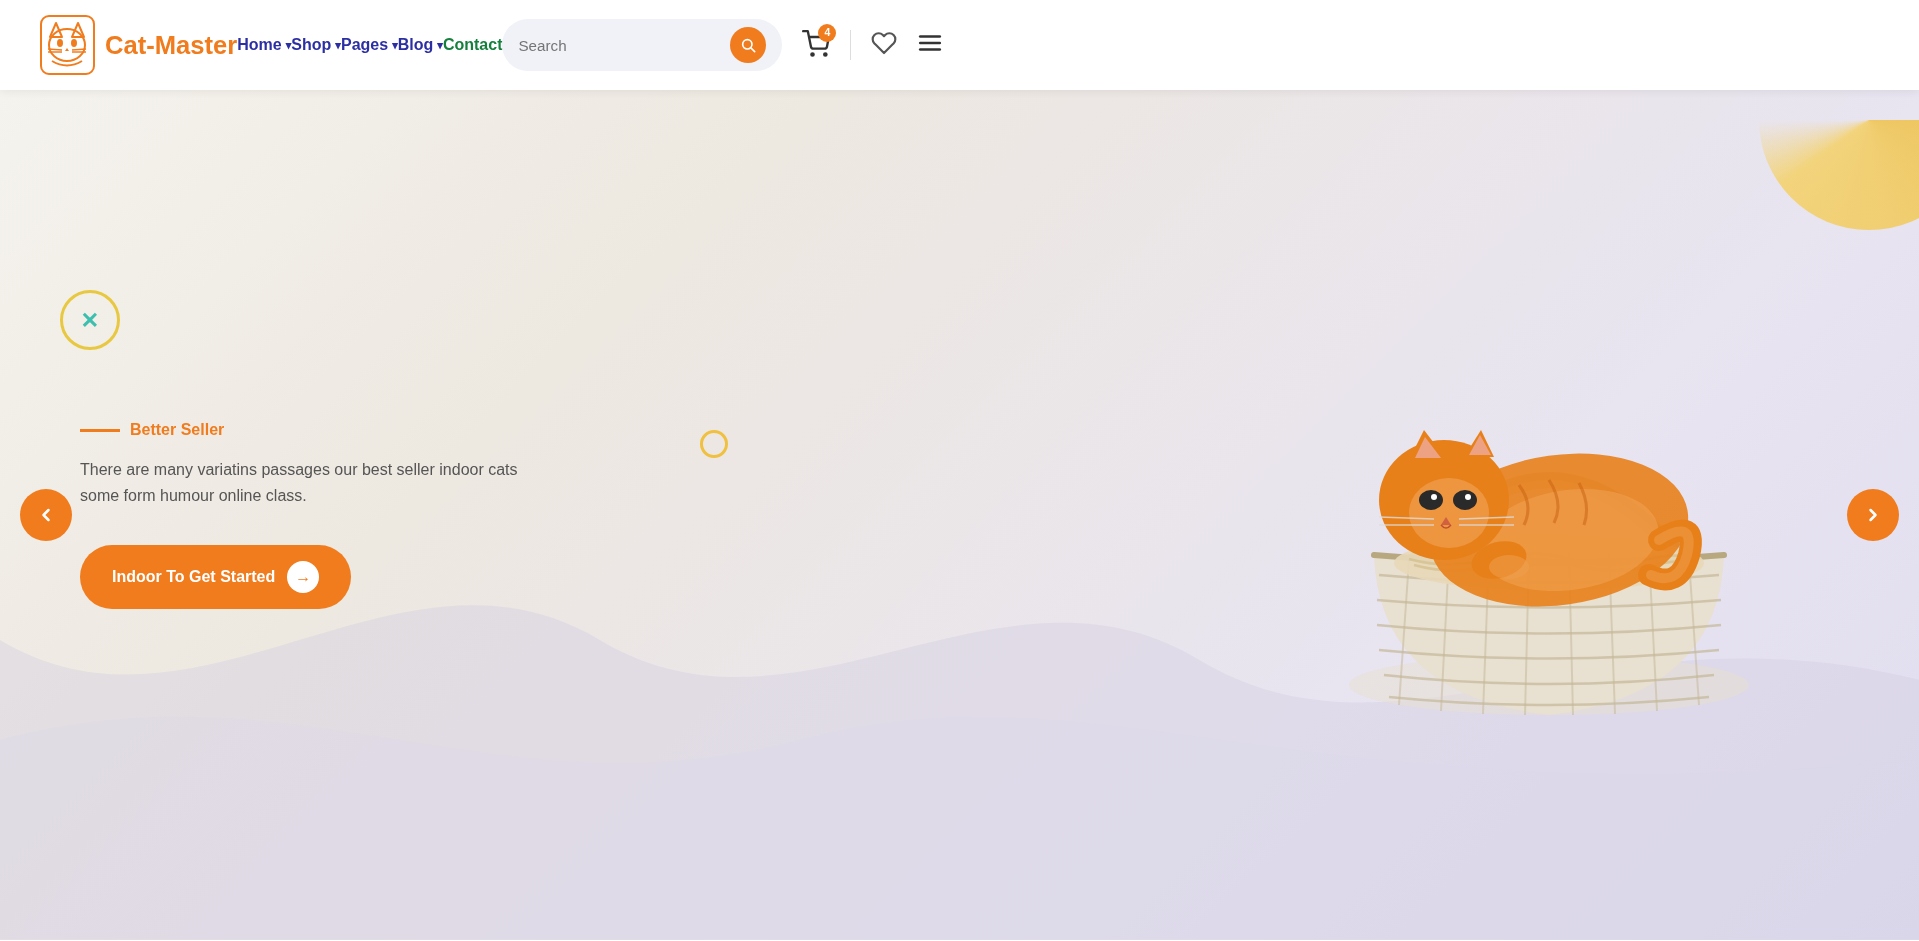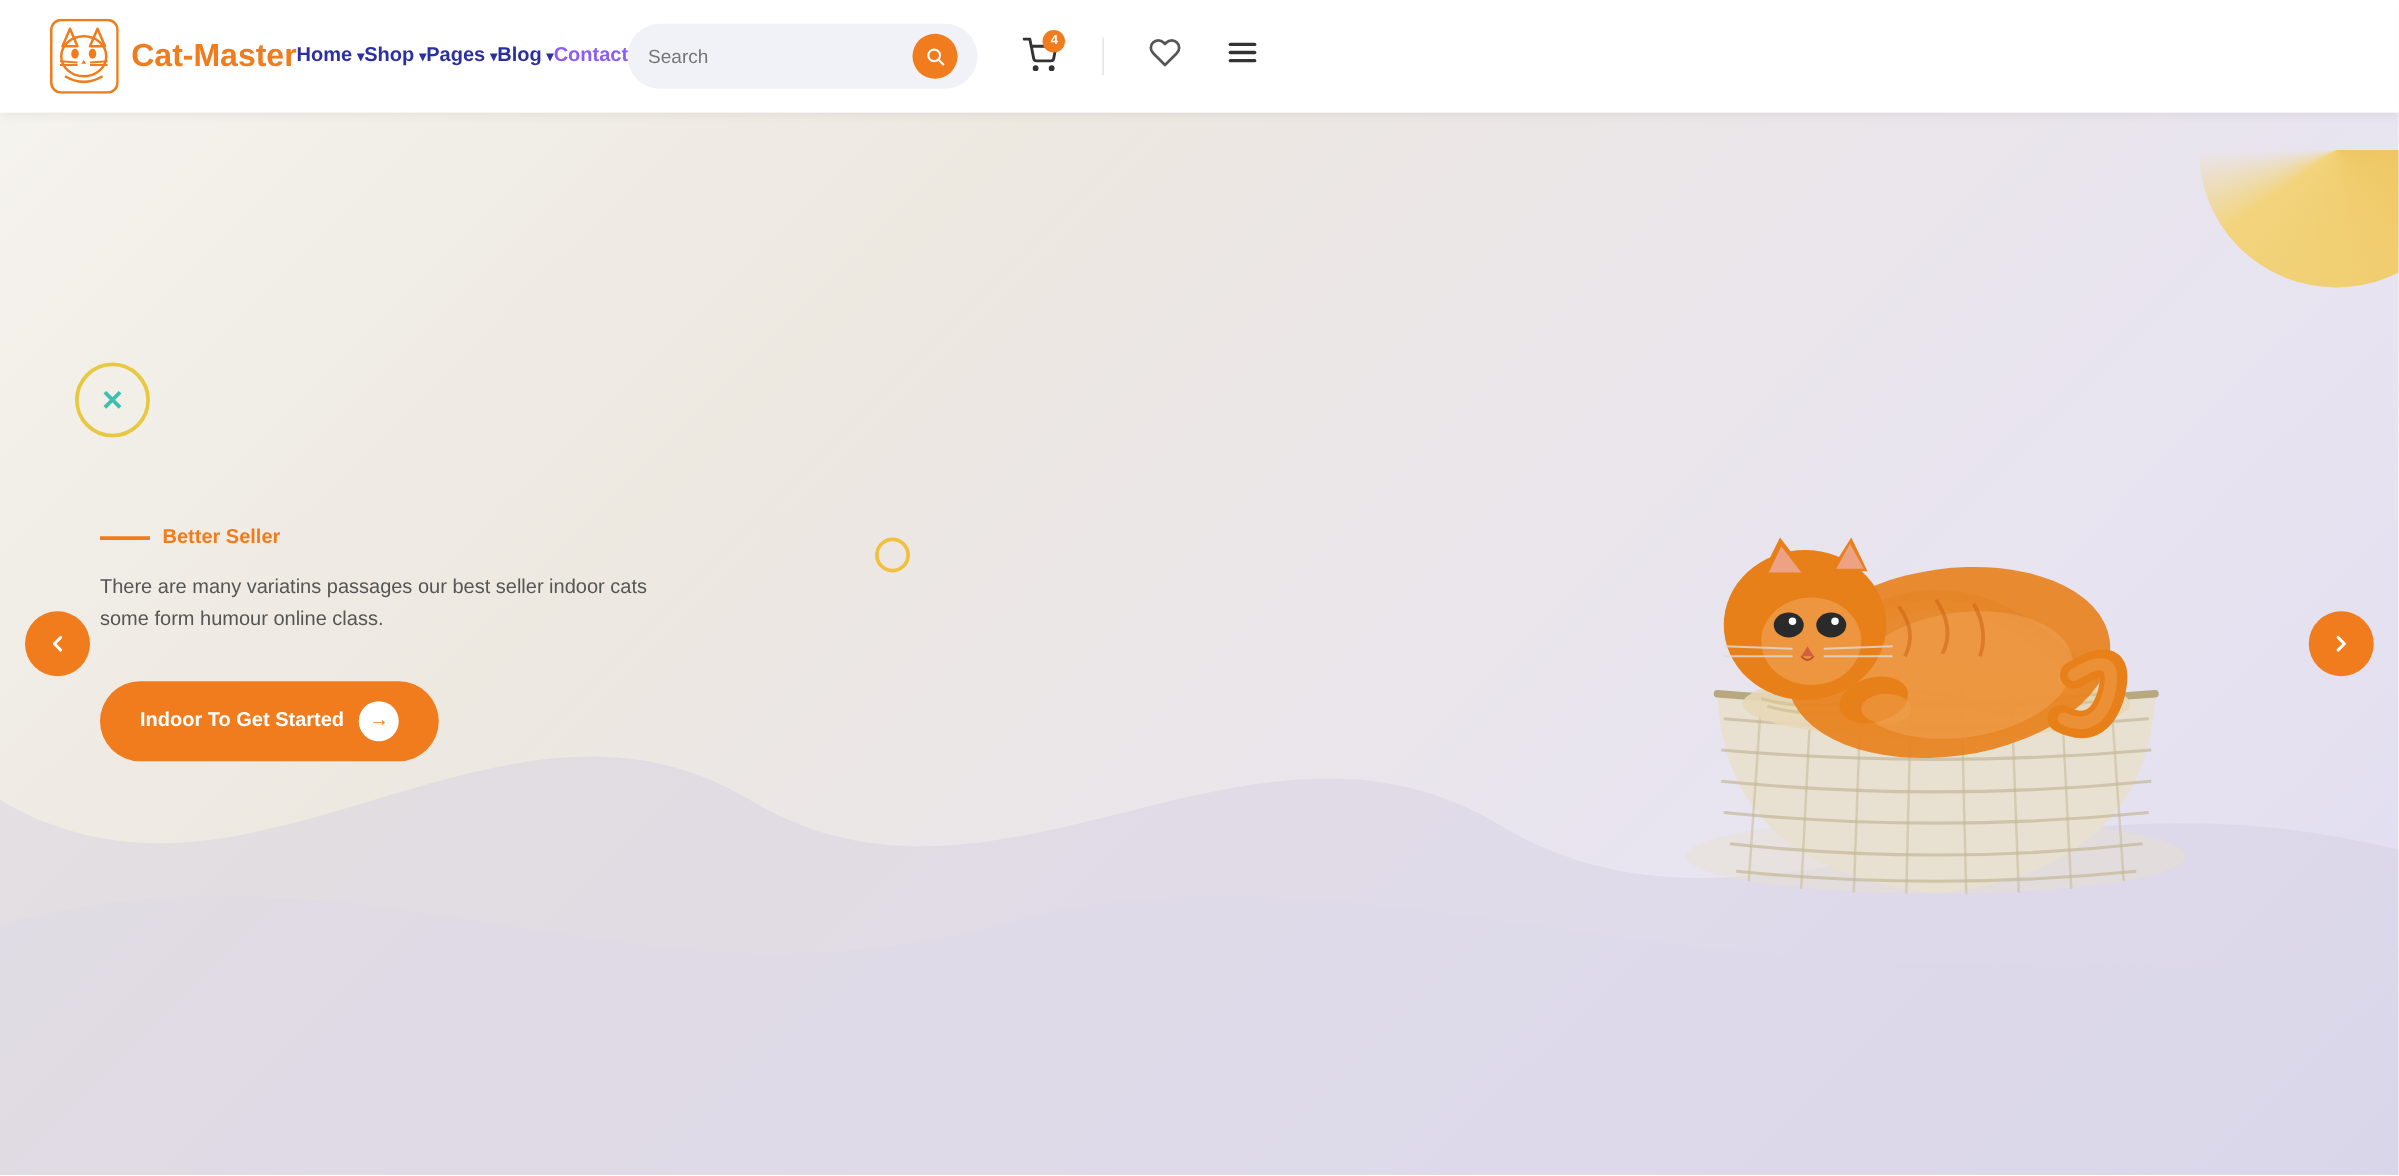--- a/index.html
+++ b/index.html
@@ -39,30 +39,30 @@
       font-size: 1rem;
       color: #2c2fa3;
       font-weight: 600;
       cursor: pointer;
       display: flex;
       align-items: center;
       gap: 4px;
       text-decoration: none;
     }
     .nav-item.contact {
-      color: #8b5cf6;
+      color: #15803d;
     }
     .chevron-down {
       font-size: 0.7rem;
       color: #2c2fa3;
     }
     .header-right {
       display: flex;
       align-items: center;
-      gap: 36px;
+      gap: 20px;
     }
     .search-bar {
       display: flex;
       align-items: center;
       background: #f0f2f7;
       border-radius: 30px;
       padding: 8px 16px;
       gap: 8px;
       width: 280px;
     }

